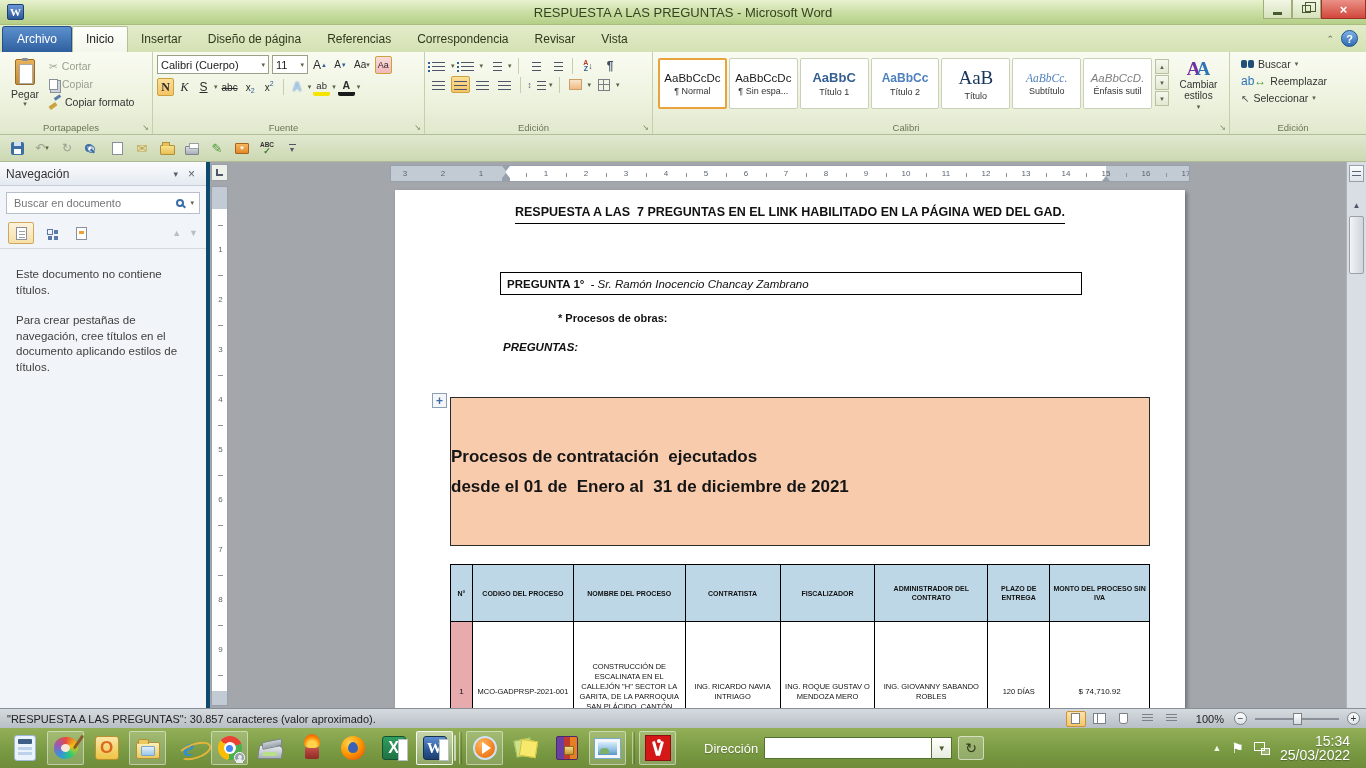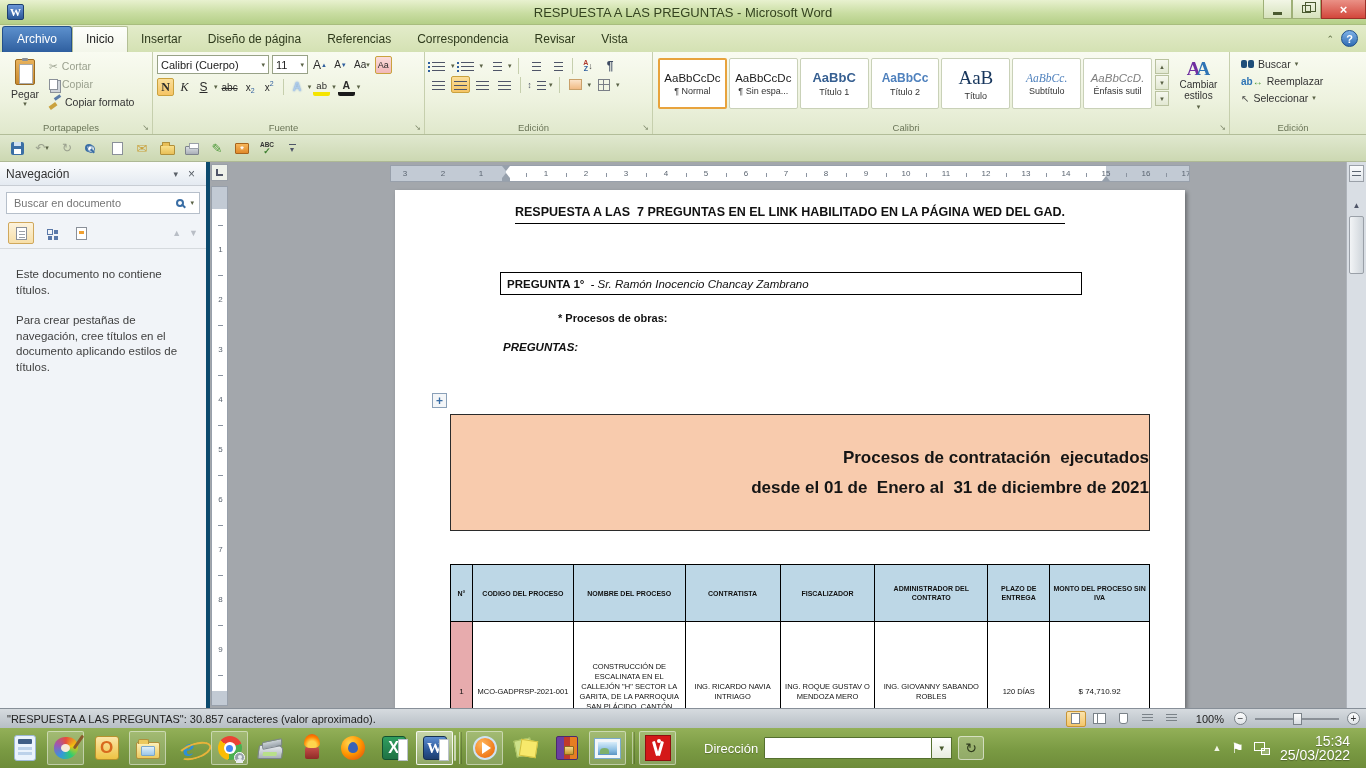--- a/index.html
+++ b/index.html
@@ -113,21 +113,21 @@
   .chg-styles{width:56px;display:flex;flex-direction:column;align-items:center;font-size:10px;color:#333;text-align:center;padding-top:4px;line-height:11px;}
   .chg-ic{font-family:"Liberation Serif",serif;font-weight:bold;font-size:19px;line-height:20px;}
   .chg-ic .a1{color:#7030a0;}
   .chg-ic .a2{color:#2e74b5;margin-left:-4px;}
 
   
   #grp-edit{flex:1;display:flex;flex-direction:column;gap:3px;padding-top:5px;padding-left:8px;}
   .binoc{width:13px;height:8px;position:relative;}
   .binoc::before,.binoc::after{content:"";position:absolute;top:0;width:6px;height:8px;background:#1f4e79;border-radius:2px;}
   .binoc::before{left:0;}.binoc::after{right:0;}
-  .ab-ic{font-size:10px;font-weight:bold;color:#2e74b5;line-height:7px;}
+  .ab-ic{font-size:12px;font-weight:normal;color:#2e74b5;line-height:7px;}
   .ab-ic .g{color:#4e9a3a;}
   .sel-ic{font-size:10px;color:#444;}
 
   
   #qat{position:absolute;left:0;top:135px;width:1366px;height:27px;
     background:linear-gradient(#e0e8cf,#ccd8b2);border-bottom:1px solid #aeb995;display:flex;align-items:center;gap:7px;padding-left:8px;}
   .qbtn{width:18px;height:18px;display:flex;align-items:center;justify-content:center;font-size:12px;color:#4f5568;}
   .floppy{width:13px;height:13px;background:#3a6ea5;border-radius:2px;position:relative;}
   .floppy::before{content:"";position:absolute;left:3px;top:0;width:7px;height:4px;background:#cfe0f0;}
   .floppy::after{content:"";position:absolute;left:3px;bottom:1px;width:7px;height:5px;background:#fff;}
@@ -191,22 +191,22 @@
   .doc-heading span{display:inline-block;font-size:12.5px;font-weight:bold;color:#111;
     border-bottom:1.6px solid #000;padding-bottom:4px;white-space:pre;}
   .preg-box{position:absolute;left:105px;top:82px;width:582px;height:23px;border:1.4px solid #000;
     display:flex;align-items:center;padding-left:6px;font-size:11.5px;color:#111;}
   .preg-box .b{font-weight:bold;white-space:pre;}
   .preg-box .i{font-style:italic;white-space:pre;margin-left:6px;}
   .obras{position:absolute;left:163px;top:122px;font-size:11px;font-weight:bold;color:#111;}
   .respuesta{position:absolute;left:108px;top:151px;font-size:11.5px;font-weight:bold;font-style:italic;color:#111;}
   .tbl-handle{position:absolute;left:37px;top:203px;width:15px;height:15px;background:#f4f6f8;border:1px solid #8aa0b8;
     color:#3a6ea5;font-size:12px;font-weight:bold;display:flex;align-items:center;justify-content:center;line-height:10px;}
-  .banner{position:absolute;left:55px;top:224px;width:700px;height:117px;background:#f8cbad;border:1px solid #2b2b2b;
-    display:flex;flex-direction:column;align-items:flex-end;justify-content:center;text-align:center;}
+  .banner{position:absolute;left:55px;top:207px;width:700px;height:149px;background:#f8cbad;border:1px solid #2b2b2b;
+    display:flex;flex-direction:column;align-items:flex-start;justify-content:center;text-align:center;}
   .banner div{font-size:17px;font-weight:bold;color:#151515;line-height:30px;white-space:pre;}
 
   
   .dtable{position:absolute;left:55px;top:374px;width:700px;border-left:1px solid #000;border-top:1px solid #000;}
   .trow{display:flex;}
   .tcell{border-right:1px solid #000;border-bottom:1px solid #000;display:flex;align-items:center;justify-content:center;
     text-align:center;padding:2px 3px;color:#111;}
   .th{height:57px;background:#bdd7e6;font-weight:bold;font-size:7px;line-height:9px;}
   .td{height:140px;font-size:7.5px;line-height:10px;background:#fff;}
   .c0{width:22px;}.c1{width:101px;}.c2{width:112px;}.c3{width:95px;}.c4{width:95px;}.c5{width:113px;}.c6{width:62px;}.c7{width:100px;}

